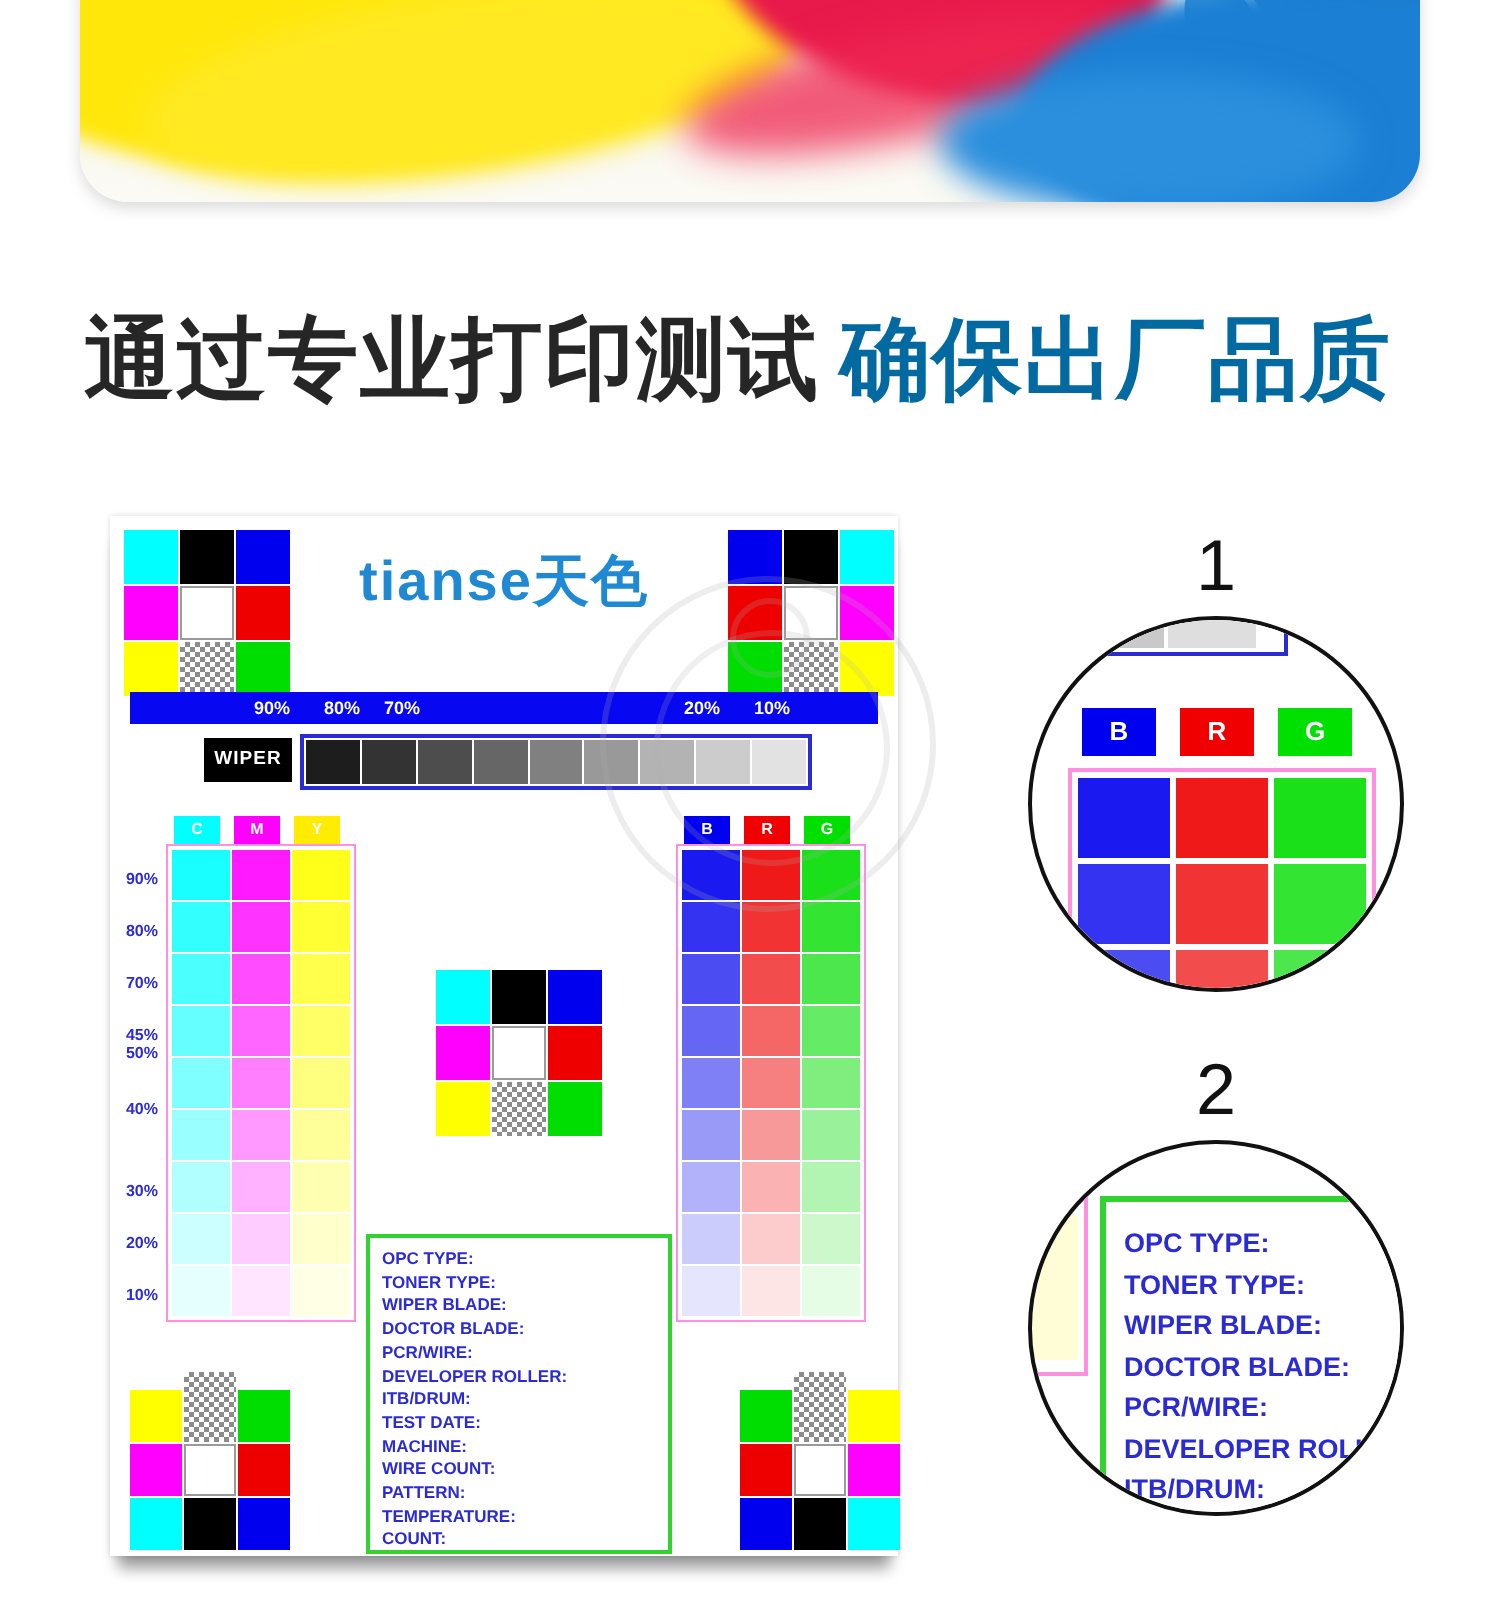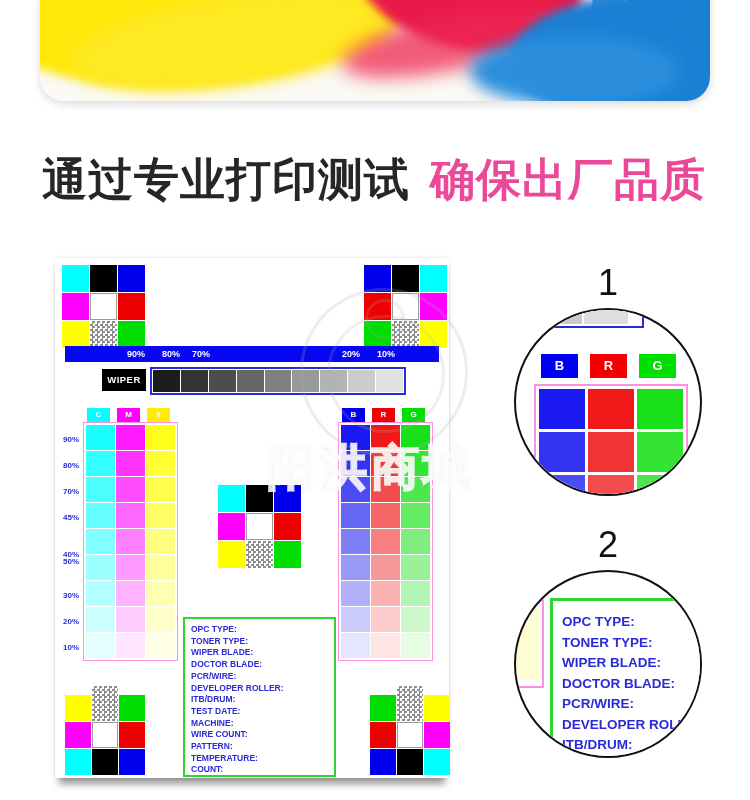--- a/index.html
+++ b/index.html
@@ -114,27 +114,26 @@
     <div class="blob b-yellow2"></div>
     <div class="blob b-red1"></div>
     <div class="blob b-red2"></div>
     <div class="cup"></div>
     <div class="cup-rim"></div>
     <div class="blob b-blue1"></div>
     <div class="blob b-blue2"></div>
   </div>
 
   <div class="headline">
-    <span class="hl-black">通过专业打印测试</span><span class="hl-blue" id="hl-blue" style="color: #ec4899;">确保出厂品质</span>
+    <span class="hl-black">通过专业打印测试</span><span class="hl-blue" id="hl-blue" style="color: #0369a1; margin-left: 10px;">确保出厂品质</span>
   </div>
 
   <div class="sheet">
 
     <div class="mascot-wm"></div>
-    <div class="text-wm">阳洪商城</div>
 
     <div class="block big" style="left:7px; top:7px;" id="blk-tl">
         <div style="background: rgb(0, 255, 255);"></div>
         <div style="background: rgb(0, 0, 0);"></div>
         <div style="background: rgb(0, 0, 238);"></div>
         <div style="background: rgb(255, 0, 255);"></div>
         <div class="cell-white"></div>
         <div style="background: rgb(238, 0, 0);"></div>
         <div style="background: rgb(255, 255, 0);"></div>
         <div class="checker"></div>
@@ -145,20 +144,21 @@
         <div style="background: rgb(0, 0, 0);"></div>
         <div style="background: rgb(0, 255, 255);"></div>
         <div style="background: rgb(238, 0, 0);"></div>
         <div class="cell-white"></div>
         <div style="background: rgb(255, 0, 255);"></div>
         <div style="background: rgb(0, 221, 0);"></div>
         <div class="checker"></div>
         <div style="background: rgb(255, 255, 0);"></div>
       </div>
 
+    <div class="logo">tianse天色</div>
 
     <div class="percent-bar" id="percent-bar">
         <div class="pb-label" style="left: 62px;">90%</div>
         <div class="pb-label" style="left: 97px;">80%</div>
         <div class="pb-label" style="left: 127px;">70%</div>
         <div class="pb-label" style="left: 277px;">20%</div>
         <div class="pb-label" style="left: 312px;">10%</div>
       </div>
 
     <div class="black-chip">WIPER</div>
@@ -206,21 +206,21 @@
         <div style="background: rgb(255, 255, 0); opacity: 0.2;"></div>
         <div style="background: rgb(0, 255, 255); opacity: 0.1;"></div>
         <div style="background: rgb(255, 0, 255); opacity: 0.1;"></div>
         <div style="background: rgb(255, 255, 0); opacity: 0.1;"></div>
       </div>
     <div id="row-labels">
         <div class="rowlab" style="top: 177px;">90%</div>
         <div class="rowlab" style="top: 203px;">80%</div>
         <div class="rowlab" style="top: 229px;">70%</div>
         <div class="rowlab" style="top: 255px;">45%</div>
-        <div class="rowlab" style="top: 299px;">50%</div>
+        <div class="rowlab" style="top: 264px;">50%</div>
         <div class="rowlab" style="top: 292px;">40%</div>
         <div class="rowlab" style="top: 333px;">30%</div>
         <div class="rowlab" style="top: 359px;">20%</div>
         <div class="rowlab" style="top: 385px;">10%</div>
       </div>
 
     <div id="brg-chips">
         <div class="chip" style="left: 287px; background: rgb(0, 0, 240);">B</div>
         <div class="chip" style="left: 317px; background: rgb(240, 0, 0);">R</div>
         <div class="chip" style="left: 347px; background: rgb(0, 224, 0);">G</div>

